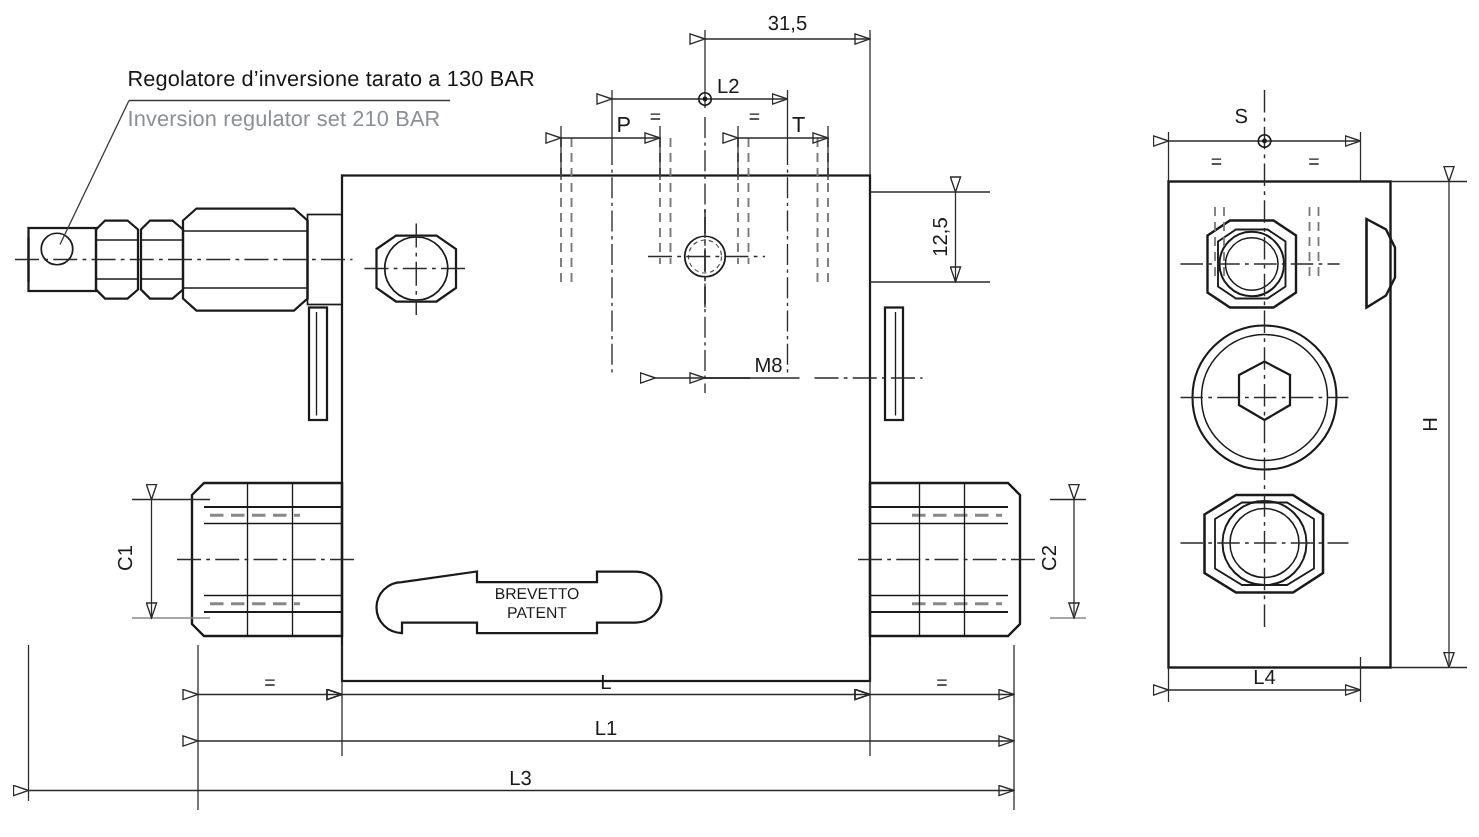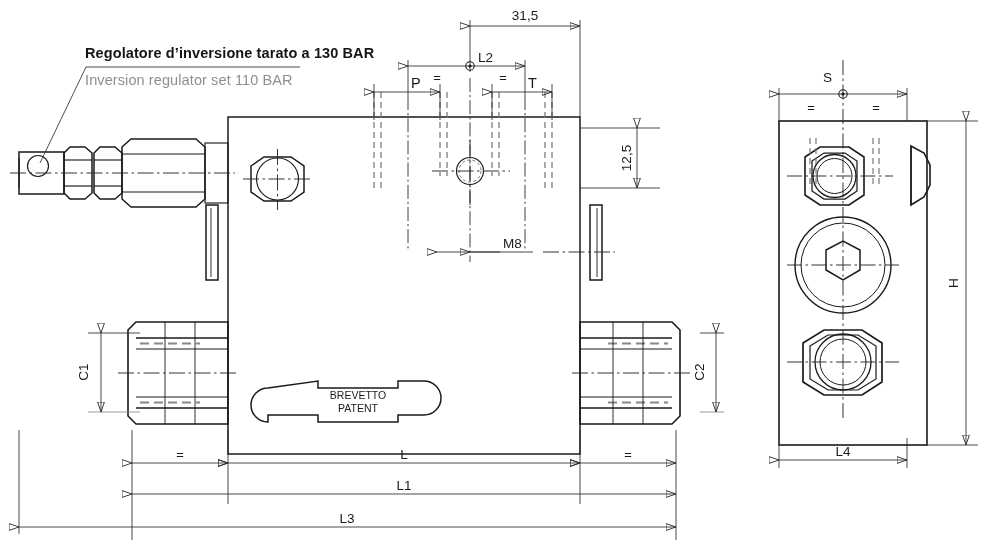--- a/index.html
+++ b/index.html
@@ -1,20 +1,20 @@
 <!DOCTYPE html>
 <html><head>
 <meta charset="utf-8">
 <style>
   html,body{margin:0;padding:0;background:#ffffff;}
   body{width:986px;height:558px;position:relative;overflow:hidden;
        font-family:"Liberation Sans", sans-serif;color:#1a1a1a;}
   #drawing{position:absolute;left:0;top:0;width:986px;height:558px;}
   .lbl{position:absolute;white-space:nowrap;}
-  #ann-it{left:85px;top:45px;font-size:14.5px;font-weight:bold;color:#151515;letter-spacing:0.1px;}
+  #ann-it{left:85px;top:45px;font-size:14.5px;font-weight:normal;color:#151515;letter-spacing:0.1px;}
   #ann-en{left:85px;top:72px;font-size:14.5px;color:#8b8f96;letter-spacing:0.1px;}
   svg text{font-family:"Liberation Sans", sans-serif;fill:#1a1a1a;}
 </style>
 </head>
 <body>
 
 <svg id="drawing" viewBox="0 0 986 558">
   <defs>
     <marker id="ar" markerWidth="11" markerHeight="8" refX="10.5" refY="4" orient="auto" markerUnits="userSpaceOnUse">
       <path d="M10.5,4 L0.5,0.6 L0.5,7.4 Z" fill="none" stroke="#2a2a2a" stroke-width="0.9"></path>
@@ -256,13 +256,13 @@
   <g stroke="#3a3a3a" stroke-width="0.9" fill="none">
     <line x1="86" y1="67" x2="300" y2="67"></line>
     <line x1="86" y1="67" x2="40" y2="163"></line>
   </g>
 
   <text x="358" y="399" font-size="10.5" text-anchor="middle">BREVETTO</text>
   <text x="358" y="412" font-size="10.5" text-anchor="middle">PATENT</text>
 </svg>
 
 <div class="lbl" id="ann-it">Regolatore d’inversione tarato a 130 BAR</div>
-<div class="lbl" id="ann-en">Inversion regulator set 110 BAR</div>
+<div class="lbl" id="ann-en">Inversion regulator set 210 BAR</div>
 
 </body></html>

